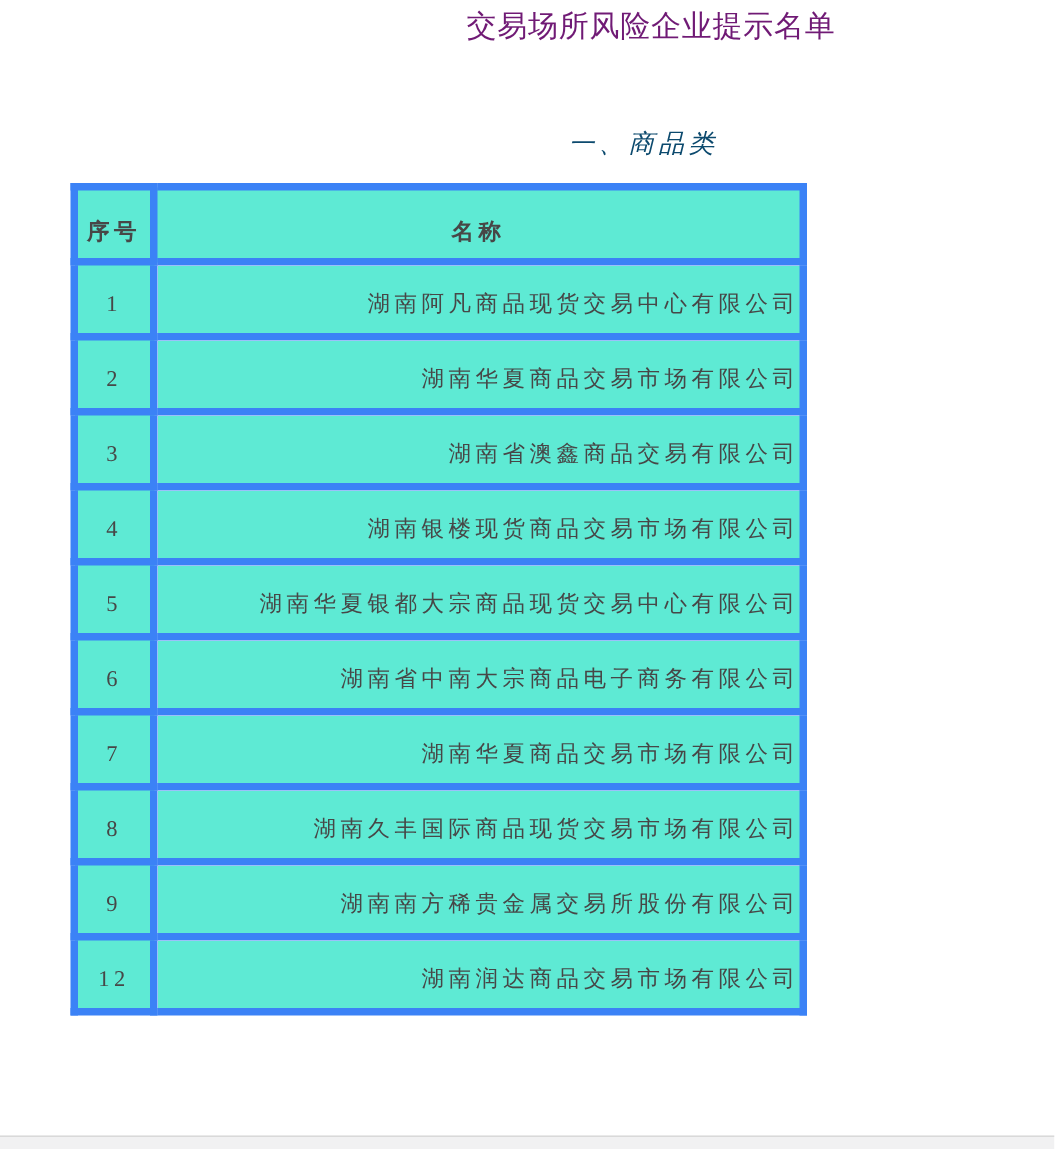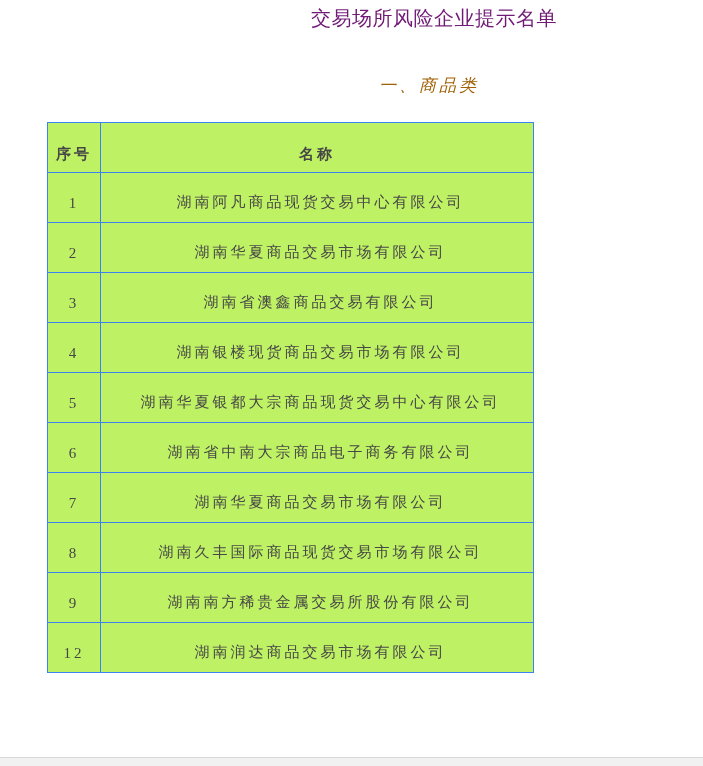--- a/index.html
+++ b/index.html
@@ -16,44 +16,44 @@
     left: 311px; top: 7px;
     font-size: 20px;
     line-height: 22px;
     color: #701a75;
     letter-spacing: 0.5px;
     white-space: nowrap;
   }
 
   .section-heading {
     position: absolute;
-    left: 379px; top: 76px;
+    left: 379px; top: 86px;
     font-size: 17px;
     line-height: 20px;
     font-style: italic;
-    color: #a16207;
+    color: #0c4a6e;
     letter-spacing: 3px;
     white-space: nowrap;
   }
 
   table.risk-table {
     position: absolute;
     left: 47px; top: 122px;
     width: 486px;
     border-collapse: collapse;
     table-layout: fixed;
     color: #474747;
   }
   table.risk-table col.col-idx  { width: 53px; }
   table.risk-table col.col-name { width: 433px; }
   table.risk-table th, table.risk-table td {
-    border: 1px solid #3b82f6;
+    border: 5px solid #3b82f6;
     vertical-align: bottom;
     font-weight: normal;
-    background: #bef264;
+    background: #5eead4;
   }
   table.risk-table th {
     height: 50px;
     font-size: 15px;
     font-weight: bold;
     letter-spacing: 3px;
     text-align: center;
     padding-bottom: 8px;
   }
   table.risk-table td {
@@ -61,21 +61,21 @@
     font-size: 15px;
     letter-spacing: 3px;
     padding-bottom: 10px;
   }
   td.cell-idx {
     text-align: center;
     letter-spacing: 1px;
     font-size: 14px;
   }
   td.cell-name {
-    text-align: center;
+    text-align: right;
     padding-left: 7px;
     white-space: nowrap;
     overflow: hidden;
   }
 
   .hscrollbar {
     position: absolute;
     left: 0; top: 757px;
     width: 703px; height: 9px;
     background: #f1f1f2;

